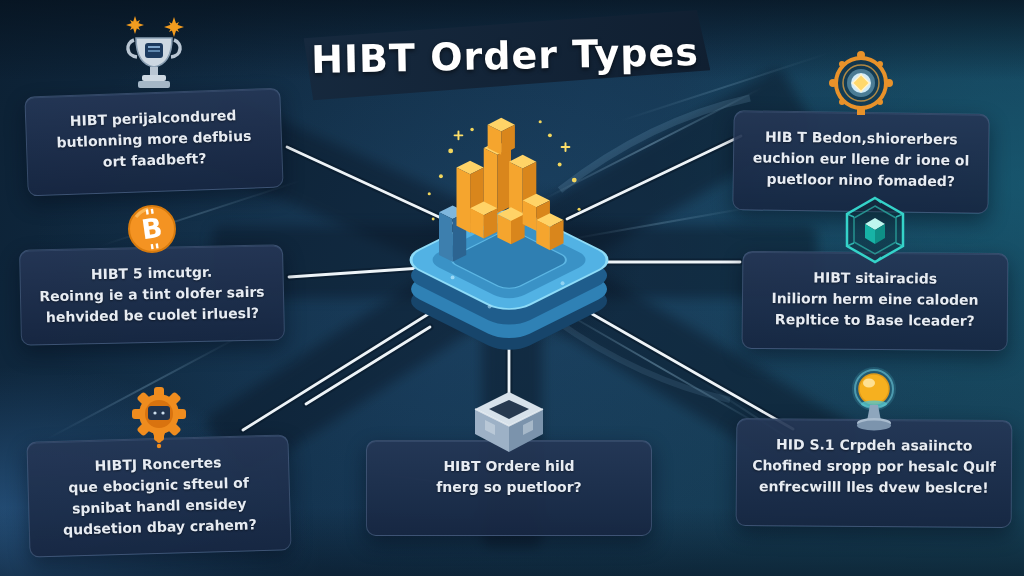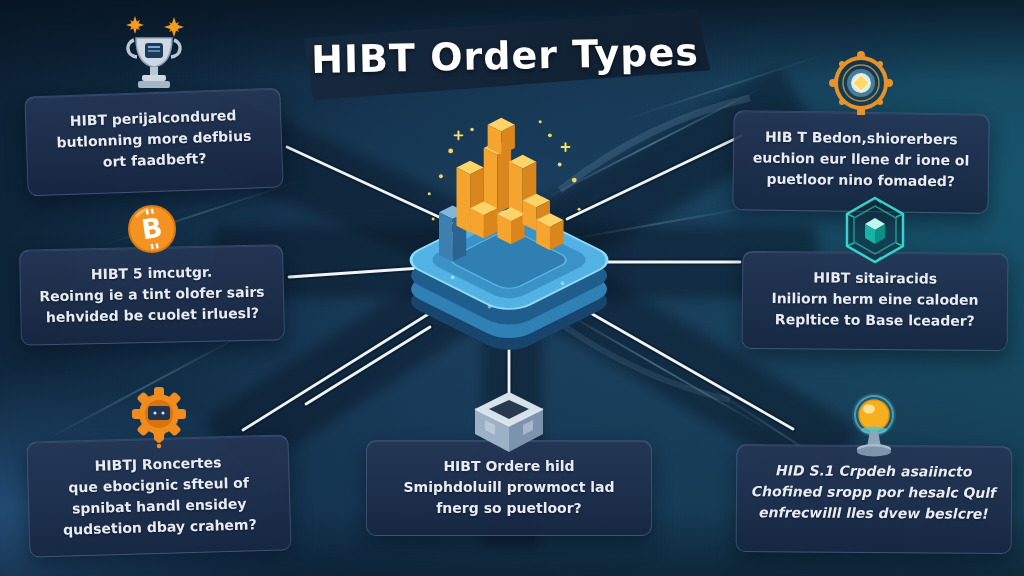--- a/index.html
+++ b/index.html
@@ -55,21 +55,21 @@
     box-shadow:0 8px 20px rgba(4,12,24,.45), inset 0 1px 0 rgba(165,195,235,.12);
     padding:15px 12px;text-align:center;}
   .tline{color:#e7ecf3;font-size:14px;font-weight:bold;line-height:1.5;
     text-shadow:0 1px 2px rgba(0,0,0,.45);}
   .c-tl{left:26px;top:12px;width:256px;}   .c-tl .icon{margin-bottom:-8px;}  .c-tl .box{transform:rotate(-2deg);min-height:100px;}
   .c-ml{left:20px;top:203px;width:264px;}  .c-ml .icon{margin-bottom:-12px;} .c-ml .box{transform:rotate(-1.2deg);min-height:96px;}
   .c-bl{left:28px;top:386px;width:262px;}  .c-bl .icon{margin-bottom:-16px;} .c-bl .box{transform:rotate(-1.6deg);min-height:116px;}
   .c-tr{left:733px;top:50px;width:256px;align-items:center;}  .c-tr .icon{margin-bottom:-14px;} .c-tr .box{transform:rotate(0.8deg);min-height:100px;}
   .c-mr{left:742px;top:194px;width:266px;} .c-mr .icon{margin-bottom:-18px;} .c-mr .box{transform:rotate(0.5deg);min-height:98px;}
   .c-bm{left:366px;top:390px;width:286px;} .c-bm .icon{margin-bottom:-18px;} .c-bm .box{min-height:96px;}
-  .c-br{left:736px;top:389px;width:276px;font-style:italic;} .c-br .icon{margin-bottom:-22px;} .c-br .box{transform:rotate(0.4deg);min-height:108px;}
+  .c-br{left:736px;top:363px;width:276px;} .c-br .icon{margin-bottom:-22px;} .c-br .box{transform:rotate(0.4deg);min-height:108px;}
 </style>
 </head>
 <body>
 
 <div class="stage">
 
   <div class="beam b1"></div>
   <div class="beam b2"></div>
   <div class="beam b3"></div>
   <div class="beam b4"></div>
@@ -319,21 +319,20 @@
         <polygon points="40,10 60,19 40,29 20,19" fill="#27394f"></polygon>
         <polygon points="6,19 40,36 40,62 6,44" fill="#9db1c6"></polygon>
         <polygon points="40,36 74,19 74,44 40,62" fill="#7b93ac"></polygon>
         <polygon points="16,30 26,35 26,45 16,40" fill="#c3d0dc" opacity=".75"></polygon>
         <polygon points="54,35 64,30 64,40 54,45" fill="#c3d0dc" opacity=".6"></polygon>
         <path d="M6 19 L40 36 L74 19" stroke="#eef3f7" stroke-width="1.5" fill="none" opacity=".8"></path>
       </svg>
     </div>
     <div class="box">
       <div class="tline">HIBT Ordere hild</div>
-      <div class="tline">Smiphdoluill prowmoct lad</div>
       <div class="tline">fnerg so puetloor?</div>
     </div>
   </div>
 
   <div class="callout c-br">
     <div class="icon">
       <svg width="78" height="74" viewBox="0 0 78 74">
         <g transform="translate(39,26)">
           <circle r="22" fill="rgba(90,200,215,.18)"></circle>
           <circle r="19" fill="none" stroke="rgba(120,220,235,.5)" stroke-width="2"></circle>

